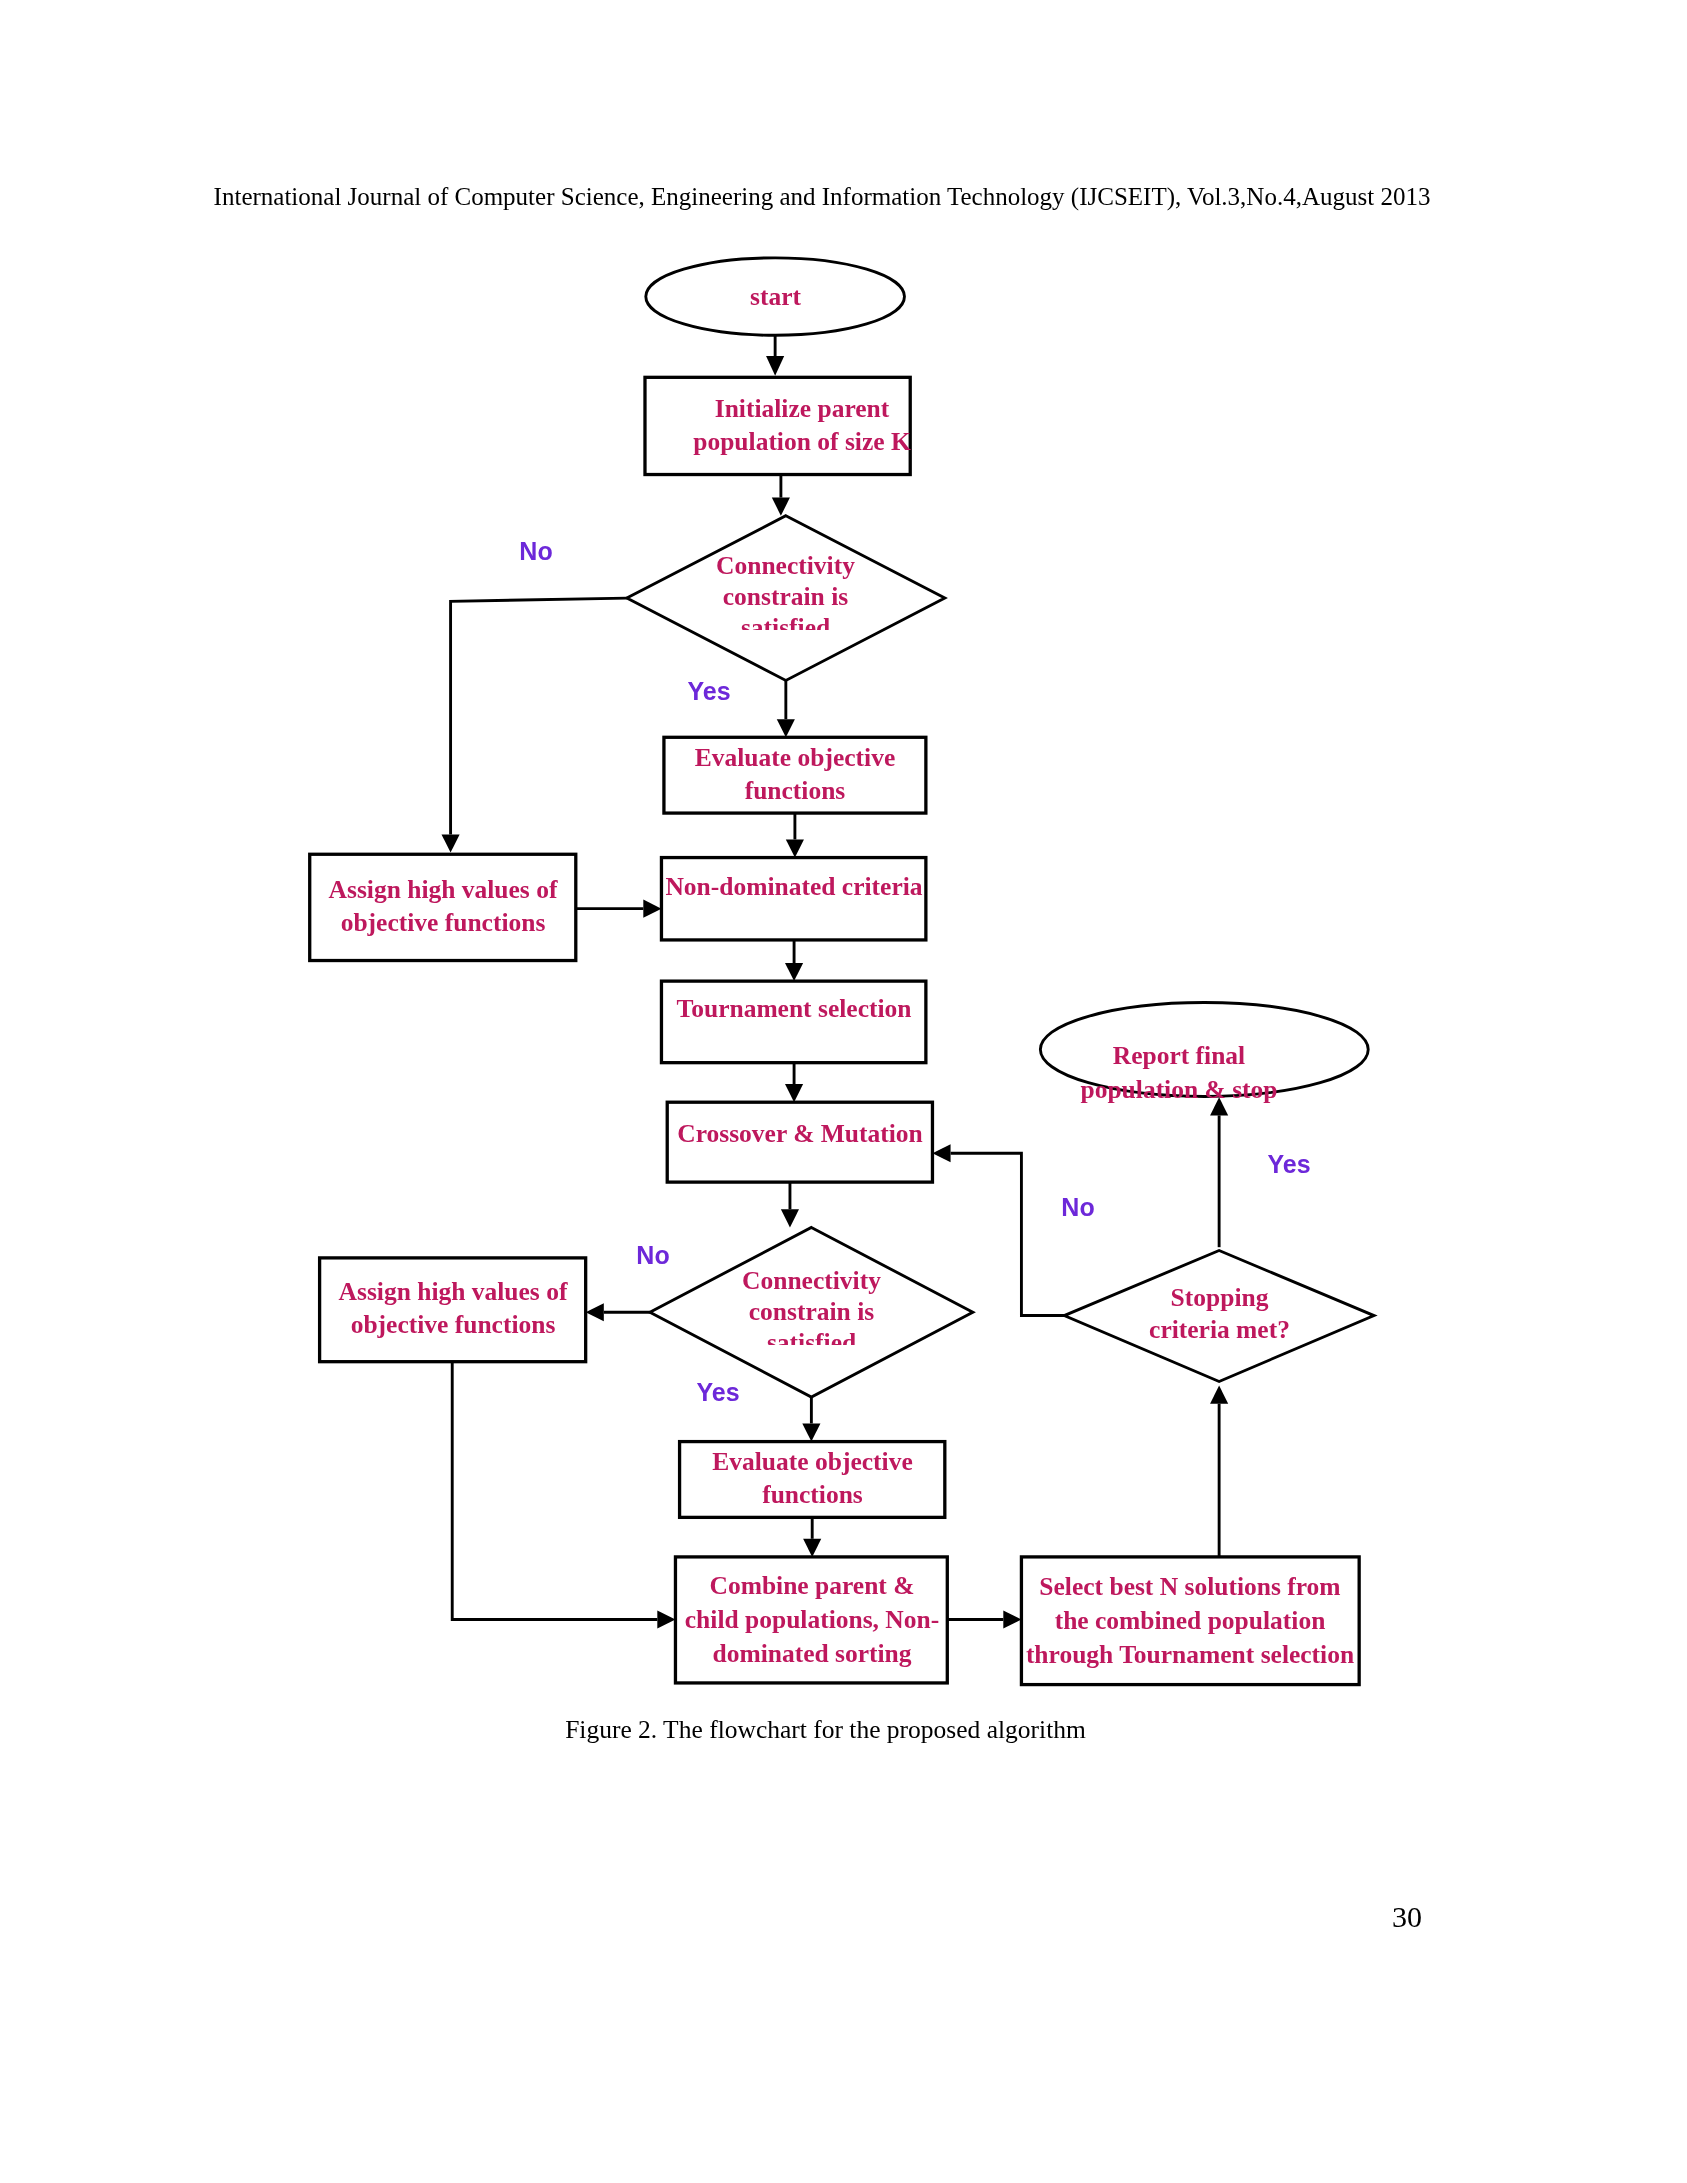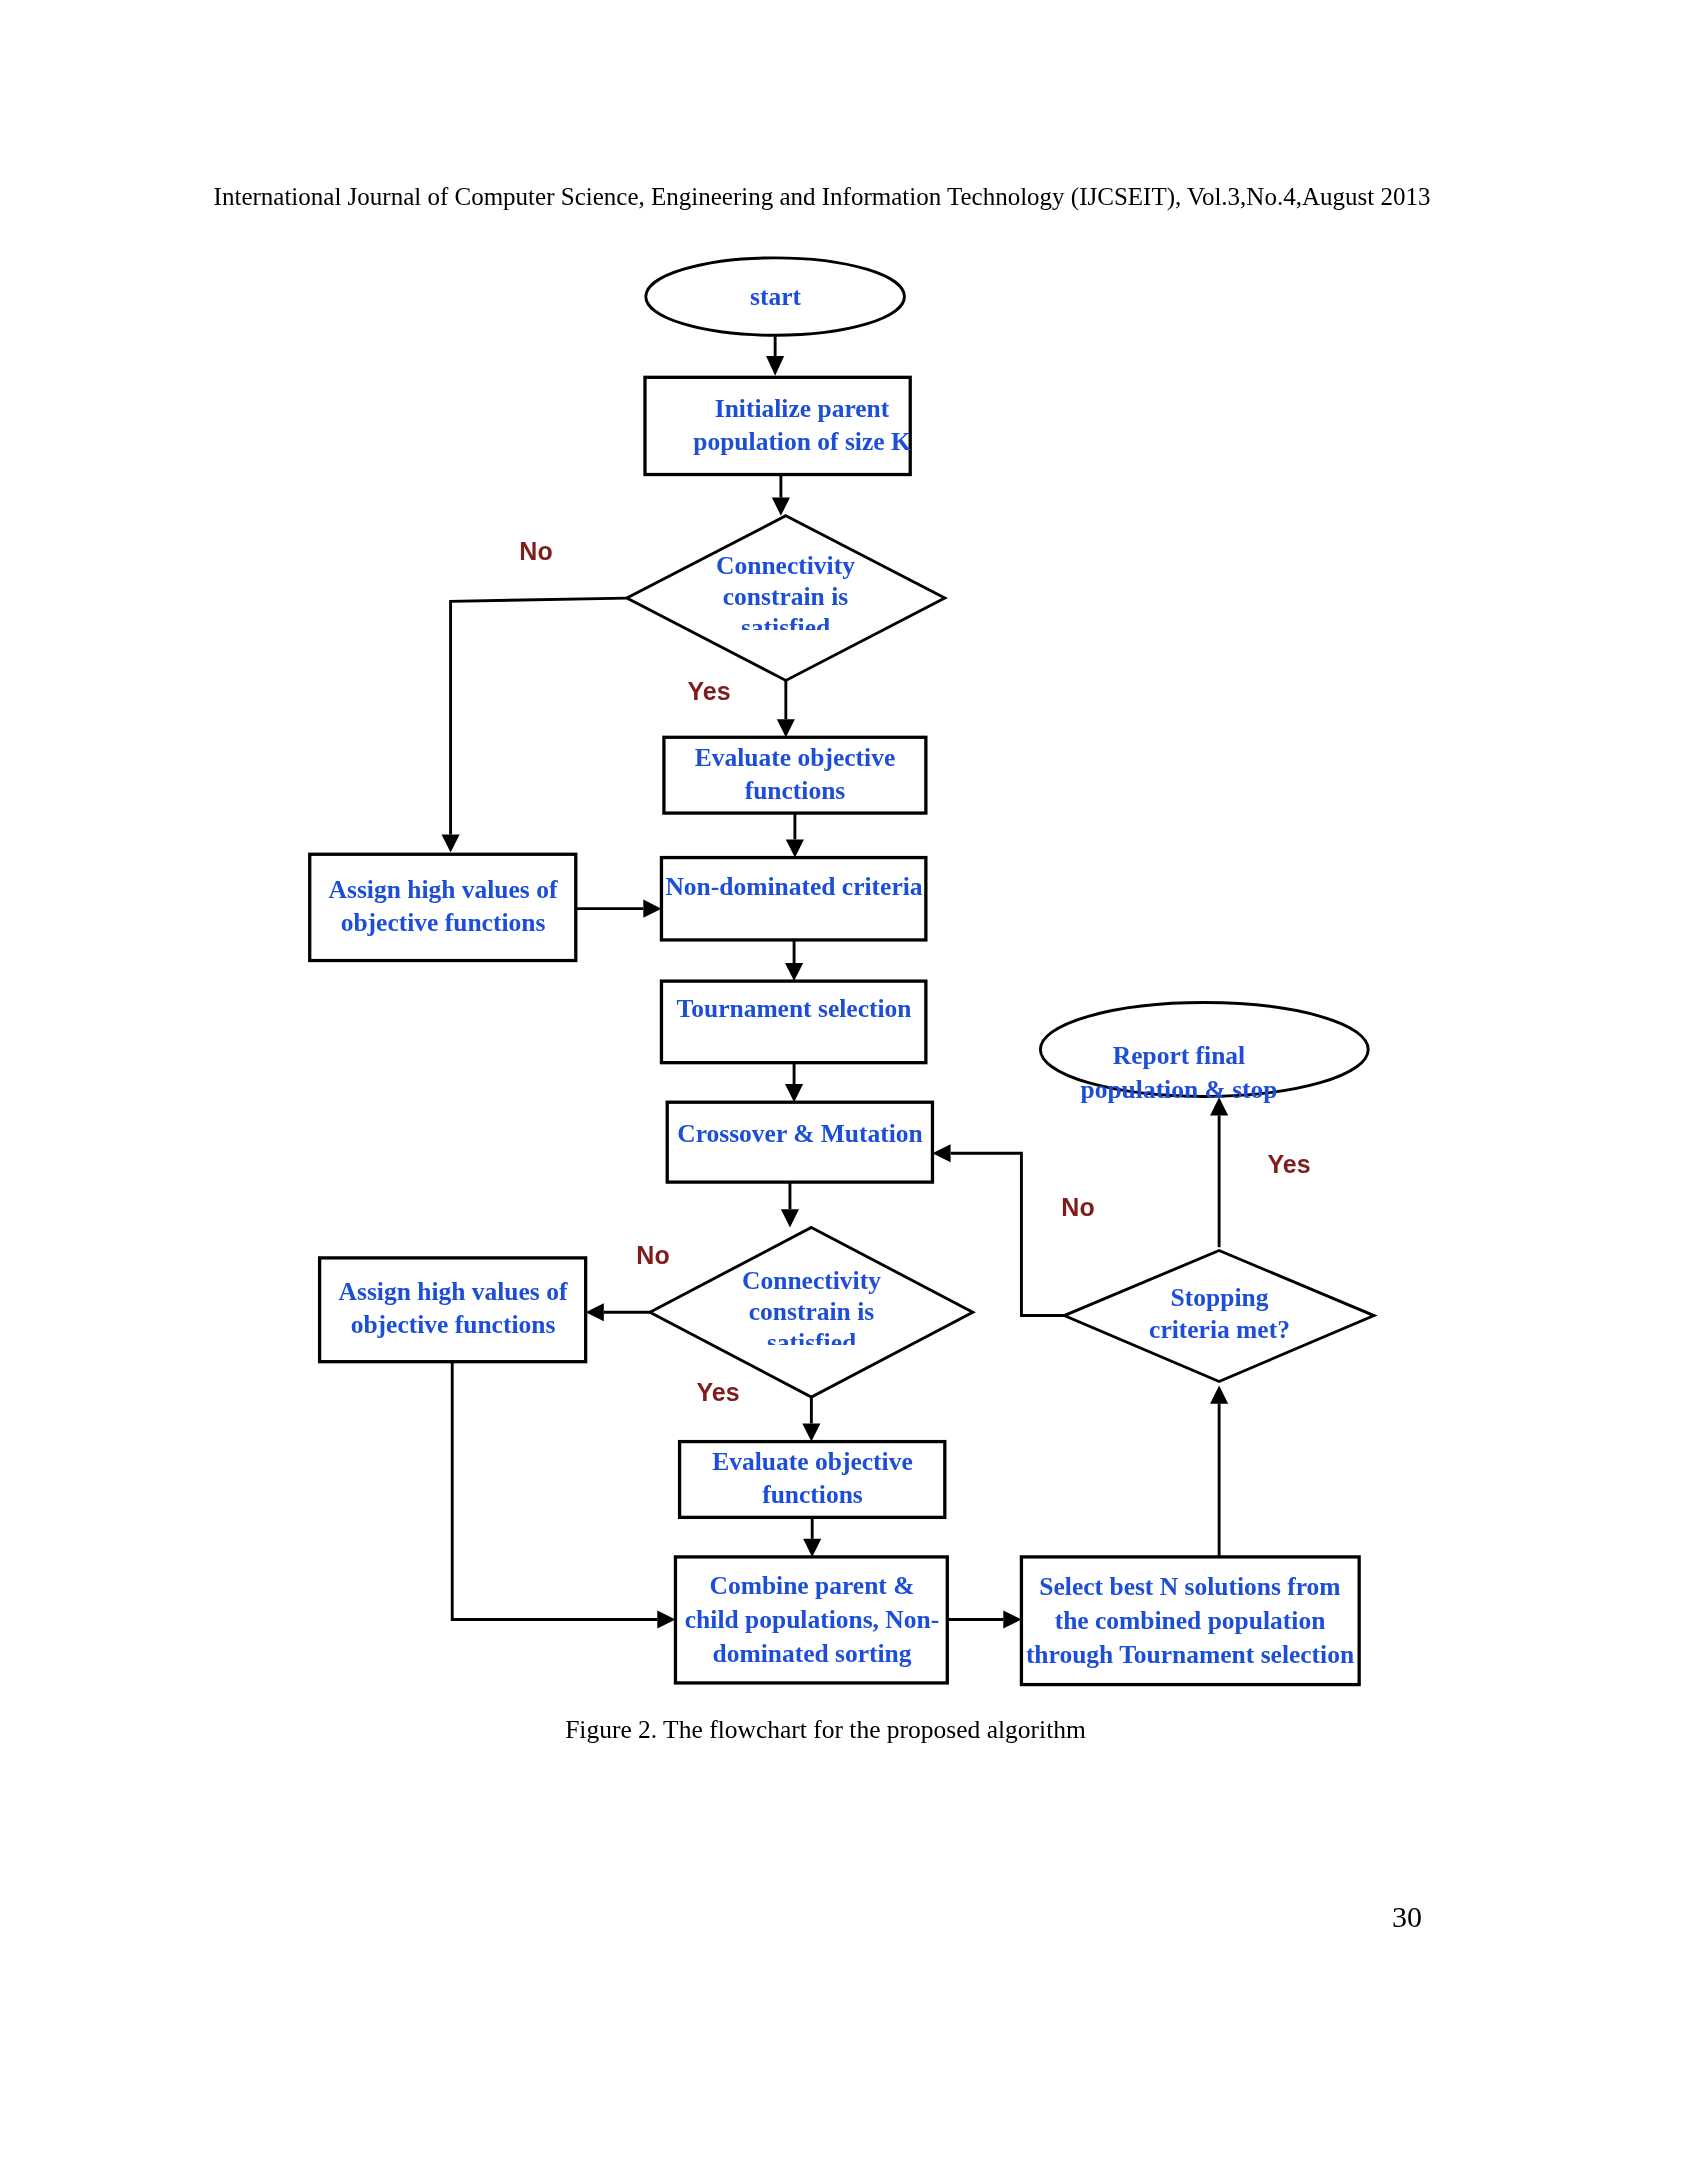--- a/index.html
+++ b/index.html
@@ -1,23 +1,23 @@
 <!DOCTYPE html>
 <html style="font-size:13px"><head>
 <meta charset="utf-8">
 <style>
   html,body{margin:0;padding:0;background:#ffffff;}
   .page{position:relative;width:1687px;height:2183px;background:#ffffff;overflow:hidden;
         font-family:"Liberation Serif", serif;color:#000;}
   svg.wires{position:absolute;left:0;top:0;}
   .lbl{position:absolute;text-align:center;font-weight:700;font-size:25.5px;line-height:33px;
-       white-space:pre-line;color:#1d4ed8;}
+       white-space:pre-line;color:#be185d;}
   .clip3{height:80px;overflow:hidden;line-height:31px;}
   .edge{position:absolute;font-family:"Liberation Sans", sans-serif;font-weight:700;
-        font-size:25px;color:#7f1d1d;text-align:center;}
+        font-size:25px;color:#6d28d9;text-align:center;}
   .header{position:absolute;left:0;top:183px;width:1644px;text-align:center;
           font-size:25px;font-weight:400;}
   .caption{position:absolute;left:0;top:1715px;width:1651px;text-align:center;
            font-size:25.5px;font-weight:400;}
   .pagenum{position:absolute;left:1392px;top:1900px;width:58px;font-size:30px;font-weight:400;}
   .rlabel{line-height:34px;}
 </style>
 </head>
 <body>
 

